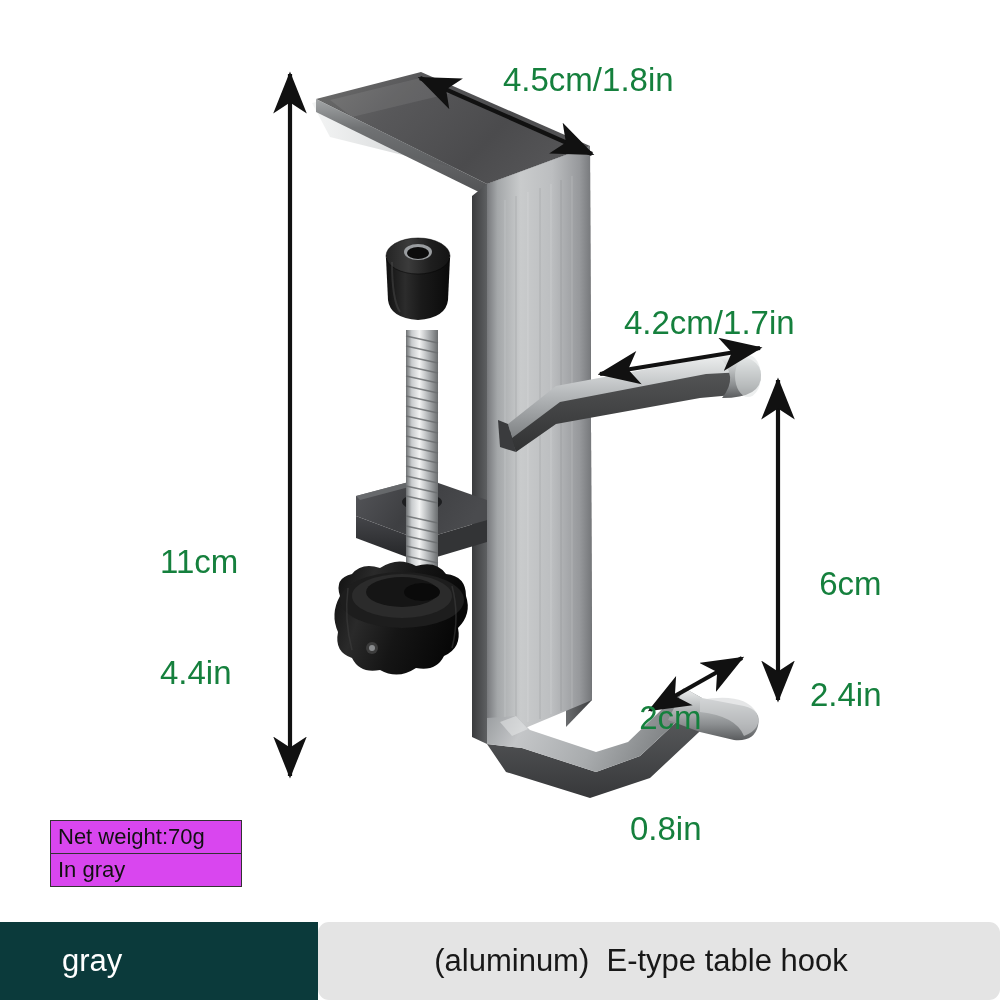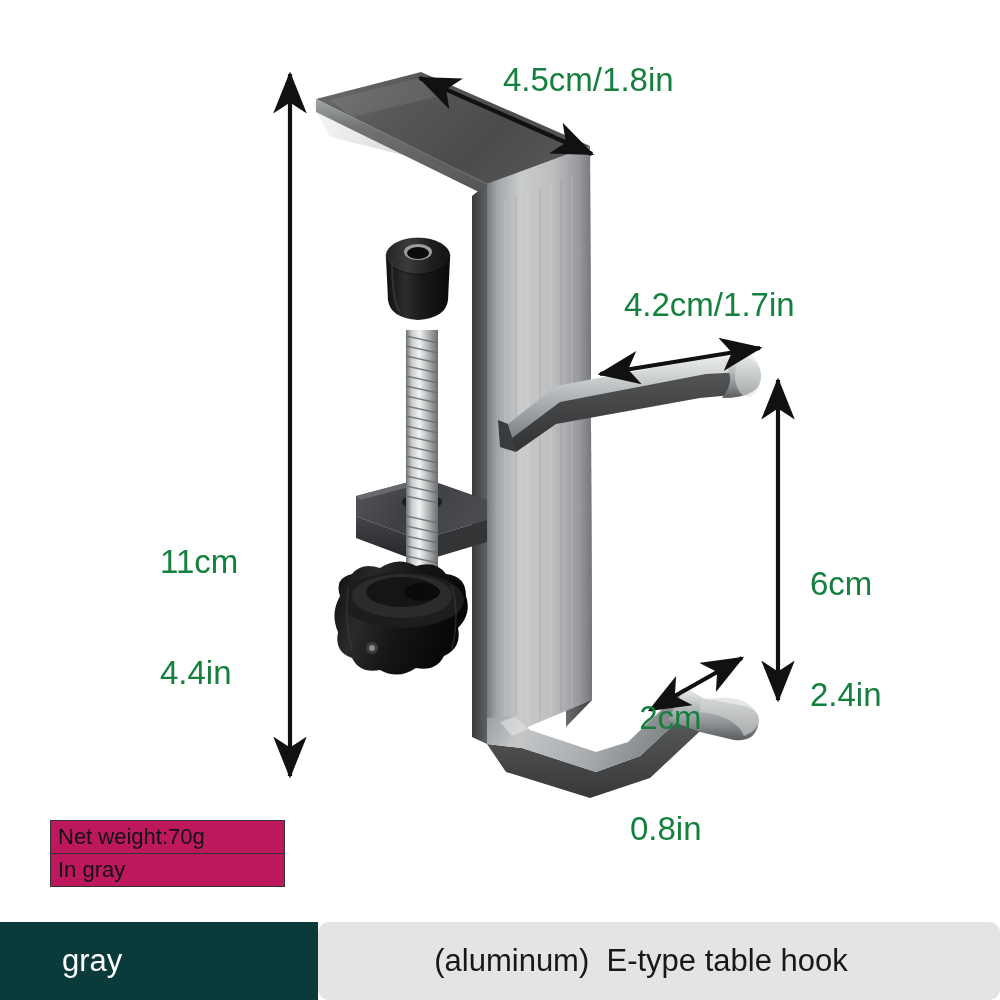--- a/index.html
+++ b/index.html
@@ -27,34 +27,34 @@
   
   .dim-label {
     position: absolute;
     color: #15803d;
     font-size: 33px;
     line-height: 1.12;
     white-space: pre;
     font-family: "Liberation Sans", sans-serif;
   }
   #label-top    { left: 503px; top: 62px; }
-  #label-arm    { left: 624px; top: 287px; }
+  #label-arm    { left: 624px; top: 305px; }
   #label-height { left: 160px; top: 470px; text-align: left; }
-  #label-depth  { left: 810px; top: 492px; text-align: left; }
+  #label-depth  { left: 810px; top: 492px; text-align: right; }
   #label-hook   { left: 630px; top: 626px; text-align: right; }
 
   
   #info-table {
     position: absolute;
     left: 50px;
     top: 820px;
-    width: 235px;
+    width: 192px;
     border: 1.6px solid #333333;
     border-bottom: none;
-    background: #be185d;
+    background: #d946ef;
     box-sizing: border-box;
   }
   .info-row {
     border-bottom: 1.6px solid #333333;
     height: 33px;
     display: flex;
     align-items: center;
     padding-left: 7px;
     box-sizing: border-box;
   }

